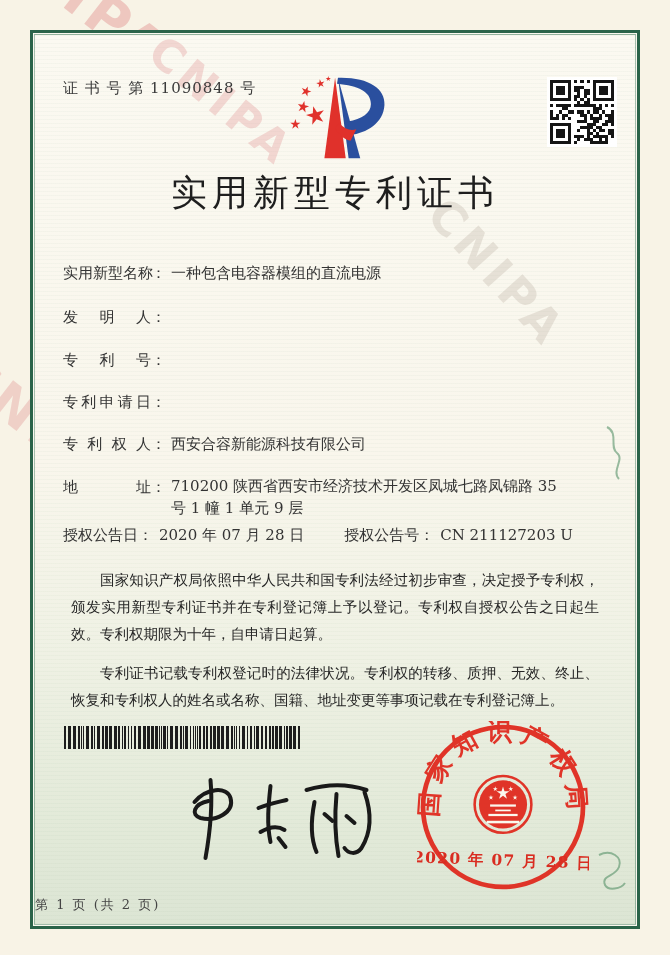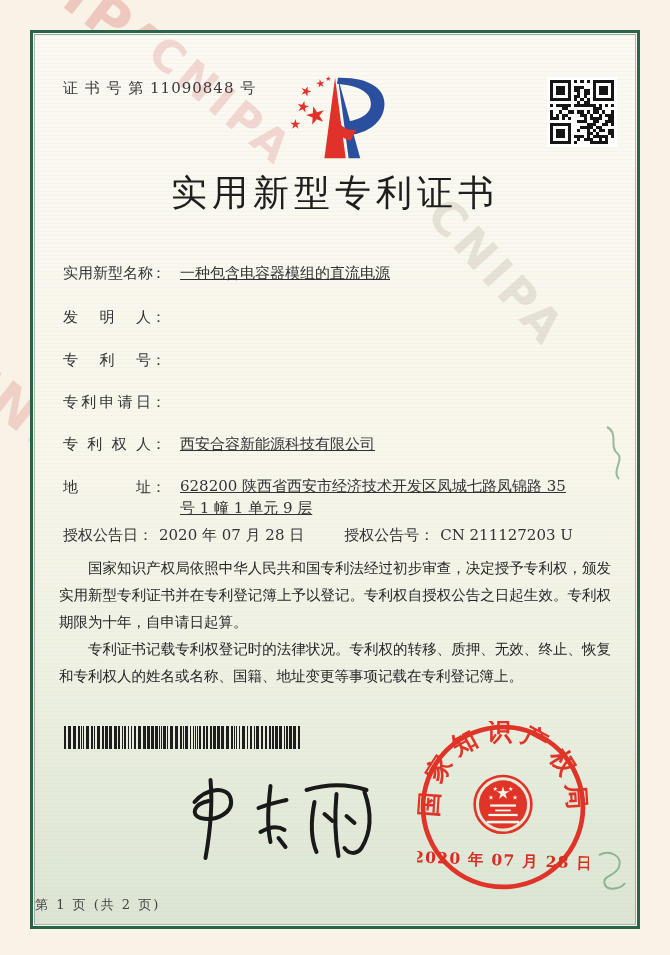--- a/index.html
+++ b/index.html
@@ -34,26 +34,26 @@
   #qrcode{display:grid;width:70px;height:70px;background:#fff;padding:3px;box-sizing:border-box;}
   #qrcode i{display:block;}
   #qrcode i.d{background:#151515;}
   .title{
     position:absolute;left:0;right:0;top:134px;text-align:center;z-index:3;
     font-size:36px;font-weight:400;letter-spacing:5px;color:#1e1e1e;
   }
   .field-row{position:absolute;left:28px;display:flex;align-items:flex-start;font-size:15px;line-height:24px;z-index:3;color:#333;}
   .jlabel{display:inline-flex;justify-content:space-between;width:88px;flex:none;}
   .fcolon{flex:none;}
-  .fvalue{margin-left:14px;text-decoration:underline;}
+  .fvalue{margin-left:5px;}
   .fvalue.addr{width:398px;line-height:22px;}
   .grant-row{position:absolute;left:28px;top:491px;display:flex;font-size:15px;z-index:3;color:#333;}
   .grant-col2{margin-left:40px;}
   .paras{position:absolute;left:24px;right:24px;top:520px;z-index:3;}
-  .paras p{margin:0;text-indent:2em;font-size:14.5px;line-height:27px;text-align:justify;color:#262626;}
+  .paras p{margin:12px;text-indent:2em;font-size:14.5px;line-height:27px;text-align:justify;color:#262626;}
   #barcode{position:absolute;left:29px;top:691px;width:285px;height:23px;display:flex;align-items:stretch;z-index:3;}
   #barcode i{display:block;height:100%;background:#1d1d1d;flex:none;}
   .signer{position:absolute;left:29px;top:758px;z-index:3;
     font-family:"DejaVu Sans","Liberation Sans",sans-serif;font-size:16px;font-weight:600;color:#222;}
   .signer div{margin-bottom:10px;}
   .signature{position:absolute;left:145px;top:733px;z-index:4;}
   .seal{position:absolute;left:382px;top:686px;z-index:4;opacity:.95;}
   .scribble{position:absolute;z-index:3;opacity:.55;}
   .footer{position:absolute;left:0;right:0;top:861px;font-size:13px;letter-spacing:2px;color:#444;z-index:3;}
 </style>
@@ -586,21 +586,21 @@
         </span>
         <span class="fcolon">：</span>
       <span class="fvalue">西安合容新能源科技有限公司</span>
     </div>
     <div class="field-row" style="top:440px;">
       <span class="jlabel">
           <span>地</span>
           <span>址</span>
         </span>
         <span class="fcolon">：</span>
-      <span class="fvalue addr">628200 陕西省西安市经济技术开发区凤城七路凤锦路 35 号 1 幢 1 单元 9 层</span>
+      <span class="fvalue addr">710200 陕西省西安市经济技术开发区凤城七路凤锦路 35 号 1 幢 1 单元 9 层</span>
     </div>
 
     <div class="grant-row">
       <span>授权公告日</span>
         <span>：</span>
       <span style="margin-left:6px;">2020 年 07 月 28 日</span>
       <span class="grant-col2">授权公告号</span>
         <span>：</span>
       <span style="margin-left:6px;">CN 211127203 U</span>
     </div>

